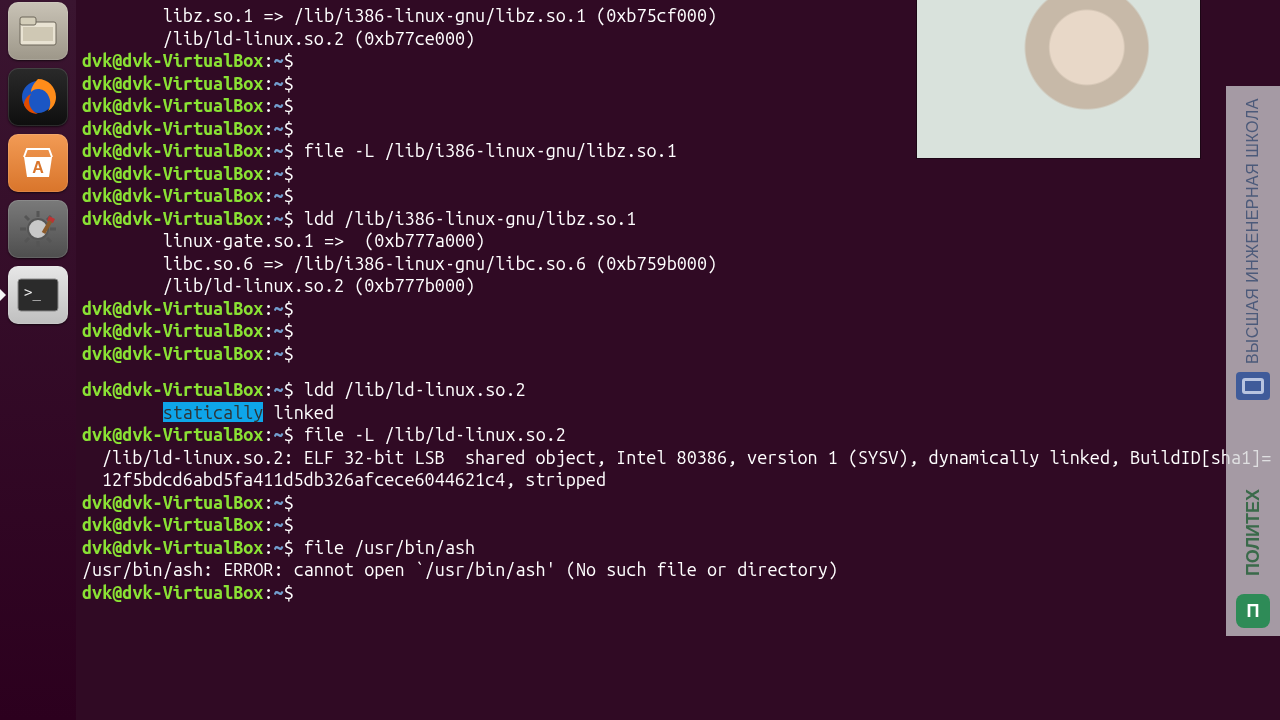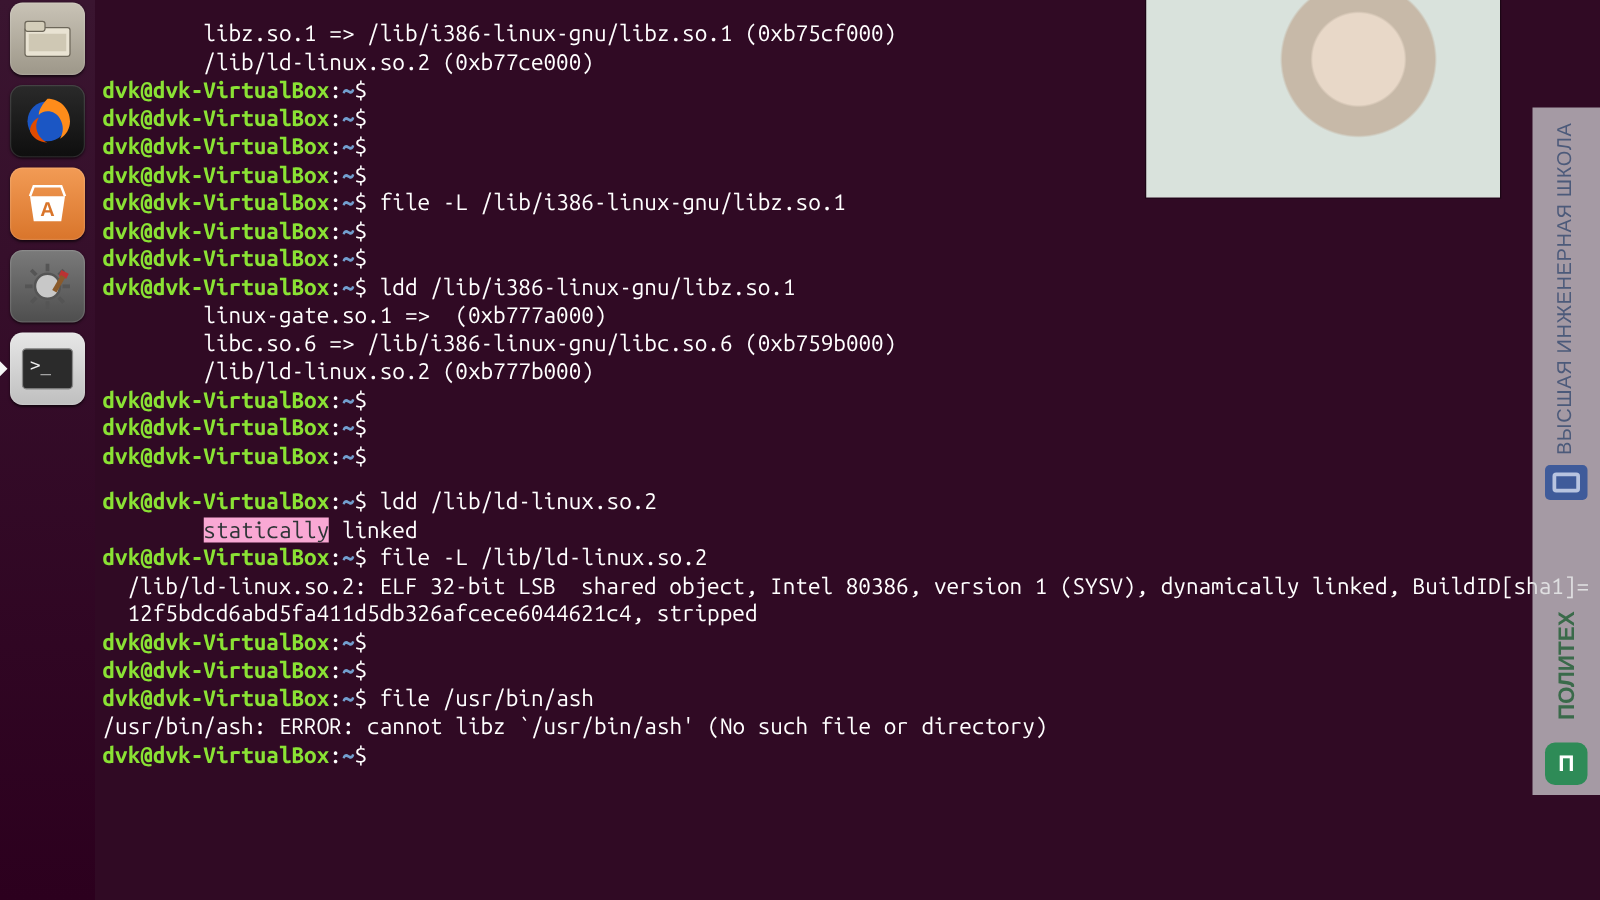--- a/index.html
+++ b/index.html
@@ -17,26 +17,26 @@
   .firefox { background: linear-gradient(#2a2a2a,#0e0e0e); }
   .store   { background: linear-gradient(#f29b55,#d9752b); }
   .settings{ background: linear-gradient(#7a7a7a,#4e4e4e); }
   .term    { background: linear-gradient(#e7e7e7,#bfbfbf); position:relative; }
   .term::before{
     content:""; position:absolute; left:-8px; top:50%; transform:translateY(-50%);
     border:6px solid transparent; border-left-color:#f5f5f5;
   }
   .terminal {
     flex: 1; height: 720px; background: #300a24; color:#ffffff;
-    font-size: 18px; line-height: 22.5px; padding: 16px 6px;
+    font-size: 18px; line-height: 22.5px; padding: 4px 6px;
     white-space: pre; overflow:hidden; position:relative;
   }
   .prompt-user { color:#8ae234; font-weight:bold; }
   .prompt-path { color:#729fcf; font-weight:bold; }
-  .hl { background:#f9a8d4; color:#2e3436; }
+  .hl { background:#0ea5e9; color:#2e3436; }
   .webcam {
     position:absolute; top:0; right:80px; width:283px; height:158px;
     background: radial-gradient(circle at 60% 30%, #e8d8c8 18%, #c7b9a8 19% 30%, #d9e2dc 31% 100%);
     box-shadow:0 0 0 1px rgba(0,0,0,.4);
   }
   .watermark {
     position:absolute; top:86px; right:0; width:54px; height:550px;
     background: rgba(210,210,214,.72);
     display:flex; flex-direction:column; align-items:center;
     color:#4c5a7a; font-family: Arial, sans-serif;
@@ -116,21 +116,21 @@
     <div style="white-space: pre-wrap; word-break: break-all;"><span class="prompt-user">dvk@dvk-VirtualBox</span>:<span class="prompt-path">~</span>$ </div>
     <div style="white-space: pre-wrap; word-break: break-all;"><span class="prompt-user">dvk@dvk-VirtualBox</span>:<span class="prompt-path">~</span>$ </div>
     <div style="white-space: pre-wrap; word-break: break-all;"><span class="prompt-user">dvk@dvk-VirtualBox</span>:<span class="prompt-path">~</span>$ </div>
     <div style="white-space: pre-wrap; word-break: break-all; margin-top: 14px;"><span class="prompt-user">dvk@dvk-VirtualBox</span>:<span class="prompt-path">~</span>$ ldd /lib/ld-linux.so.2</div>
     <div style="white-space: pre-wrap; word-break: break-all;">        <span class="hl">statically</span> linked</div>
     <div style="white-space: pre-wrap; word-break: break-all;"><span class="prompt-user">dvk@dvk-VirtualBox</span>:<span class="prompt-path">~</span>$ file -L /lib/ld-linux.so.2</div>
     <div style="white-space: pre-wrap; word-break: break-all; margin-left: 20px;">/lib/ld-linux.so.2: ELF 32-bit LSB  shared object, Intel 80386, version 1 (SYSV), dynamically linked, BuildID[sha1]=12f5bdcd6abd5fa411d5db326afcece6044621c4, stripped</div>
     <div style="white-space: pre-wrap; word-break: break-all;"><span class="prompt-user">dvk@dvk-VirtualBox</span>:<span class="prompt-path">~</span>$ </div>
     <div style="white-space: pre-wrap; word-break: break-all;"><span class="prompt-user">dvk@dvk-VirtualBox</span>:<span class="prompt-path">~</span>$ </div>
     <div style="white-space: pre-wrap; word-break: break-all;"><span class="prompt-user">dvk@dvk-VirtualBox</span>:<span class="prompt-path">~</span>$ file /usr/bin/ash</div>
-    <div style="white-space: pre-wrap; word-break: break-all;">/usr/bin/ash: ERROR: cannot libz `/usr/bin/ash' (No such file or directory)</div>
+    <div style="white-space: pre-wrap; word-break: break-all;">/usr/bin/ash: ERROR: cannot open `/usr/bin/ash' (No such file or directory)</div>
     <div style="white-space: pre-wrap; word-break: break-all;"><span class="prompt-user">dvk@dvk-VirtualBox</span>:<span class="prompt-path">~</span>$ </div>
     <div class="webcam" style="white-space: pre-wrap; word-break: break-all;"></div>
     <div class="watermark" style="white-space: pre-wrap; word-break: break-all;">
     <span class="vert">ВЫСШАЯ ИНЖЕНЕРНАЯ ШКОЛА</span>
     <div class="wm-icon"></div>
     <span class="vert2">ПОЛИТЕХ</span>
     <div class="wm-icon2">П</div>
   </div>
   </div>
 

